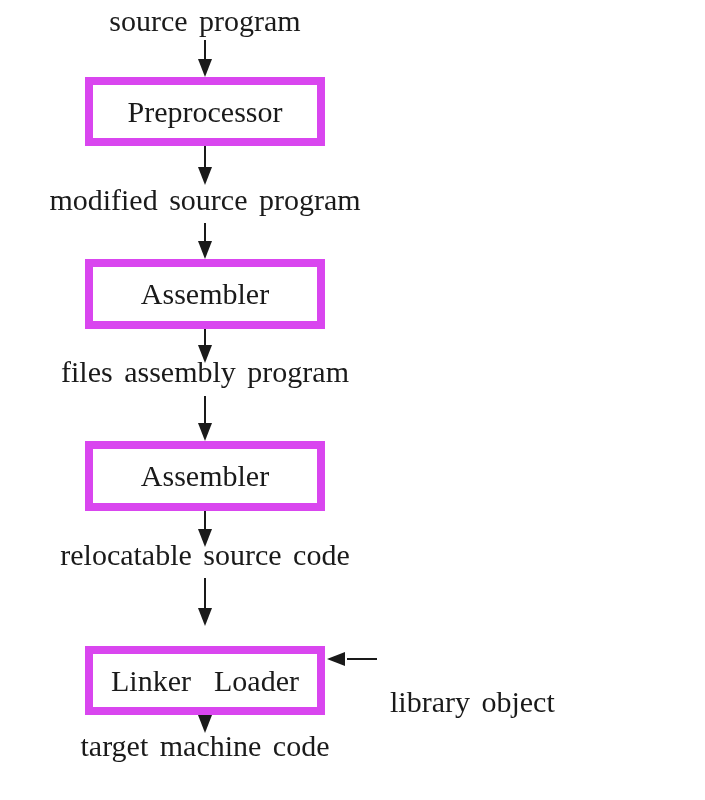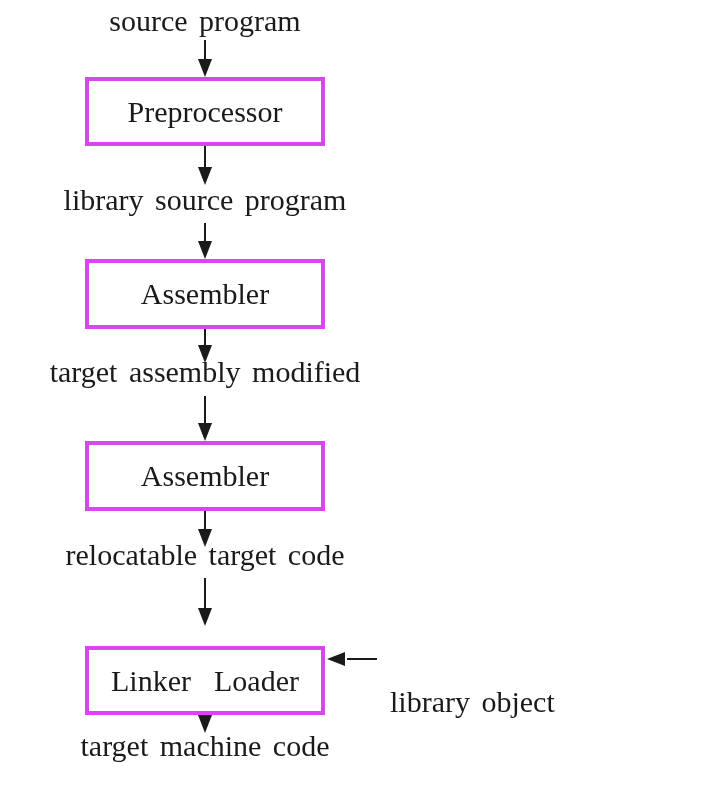--- a/index.html
+++ b/index.html
@@ -21,21 +21,21 @@
     font-size: 30px;
     line-height: 36px;
     white-space: pre;
     word-spacing: 4px;
   }
   .stage-box {
     position: absolute;
     left: 85px;
     width: 240px;
     box-sizing: border-box;
-    border: 4px solid #d946ef;
+    border: 8px solid #d946ef;
     background: #ffffff;
     display: flex;
     align-items: center;
     justify-content: center;
   }
   .box-label {
     font-size: 30px;
     white-space: pre;
     word-spacing: 4px;
   }
@@ -96,25 +96,25 @@
       <polygon points="198,715 212,715 205,733"></polygon>
     </g>
     <g>
       <line x1="377" y1="659" x2="347" y2="659"></line>
       <polygon points="345,652 345,666 327,659"></polygon>
     </g>
   </svg>
 
   <div class="flow-label" style="top:3px">source program</div>
 
-  <div class="flow-label" style="top:182px">library source program</div>
+  <div class="flow-label" style="top:182px">modified source program</div>
 
-  <div class="flow-label" style="top:354px">target assembly modified</div>
+  <div class="flow-label" style="top:354px">files assembly program</div>
 
-  <div class="flow-label" style="top:537px">relocatable target code</div>
+  <div class="flow-label" style="top:537px">relocatable source code</div>
 
   <div class="flow-label" style="top:728px">target machine code</div>
 
   <div class="stage-box" style="top:77px;height:69px">
     <span class="box-label">Preprocessor</span>
   </div>
 
   <div class="stage-box" style="top:259px;height:70px">
     <span class="box-label">Assembler</span>
   </div>

